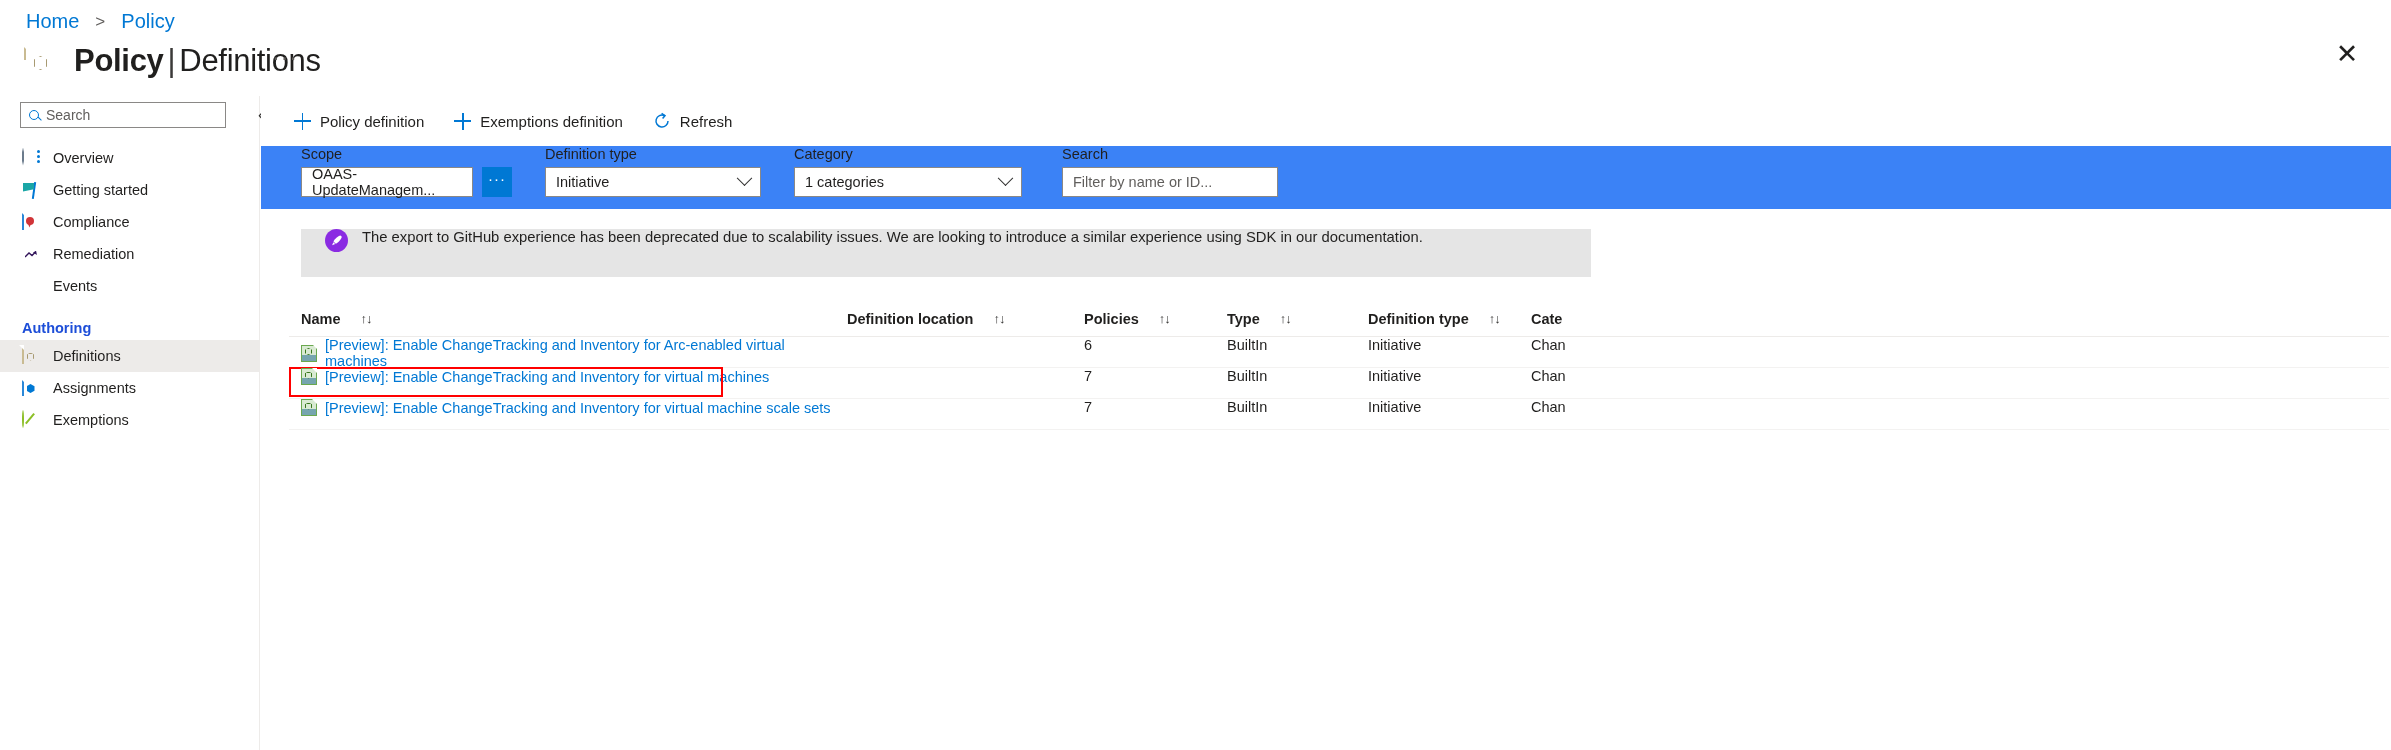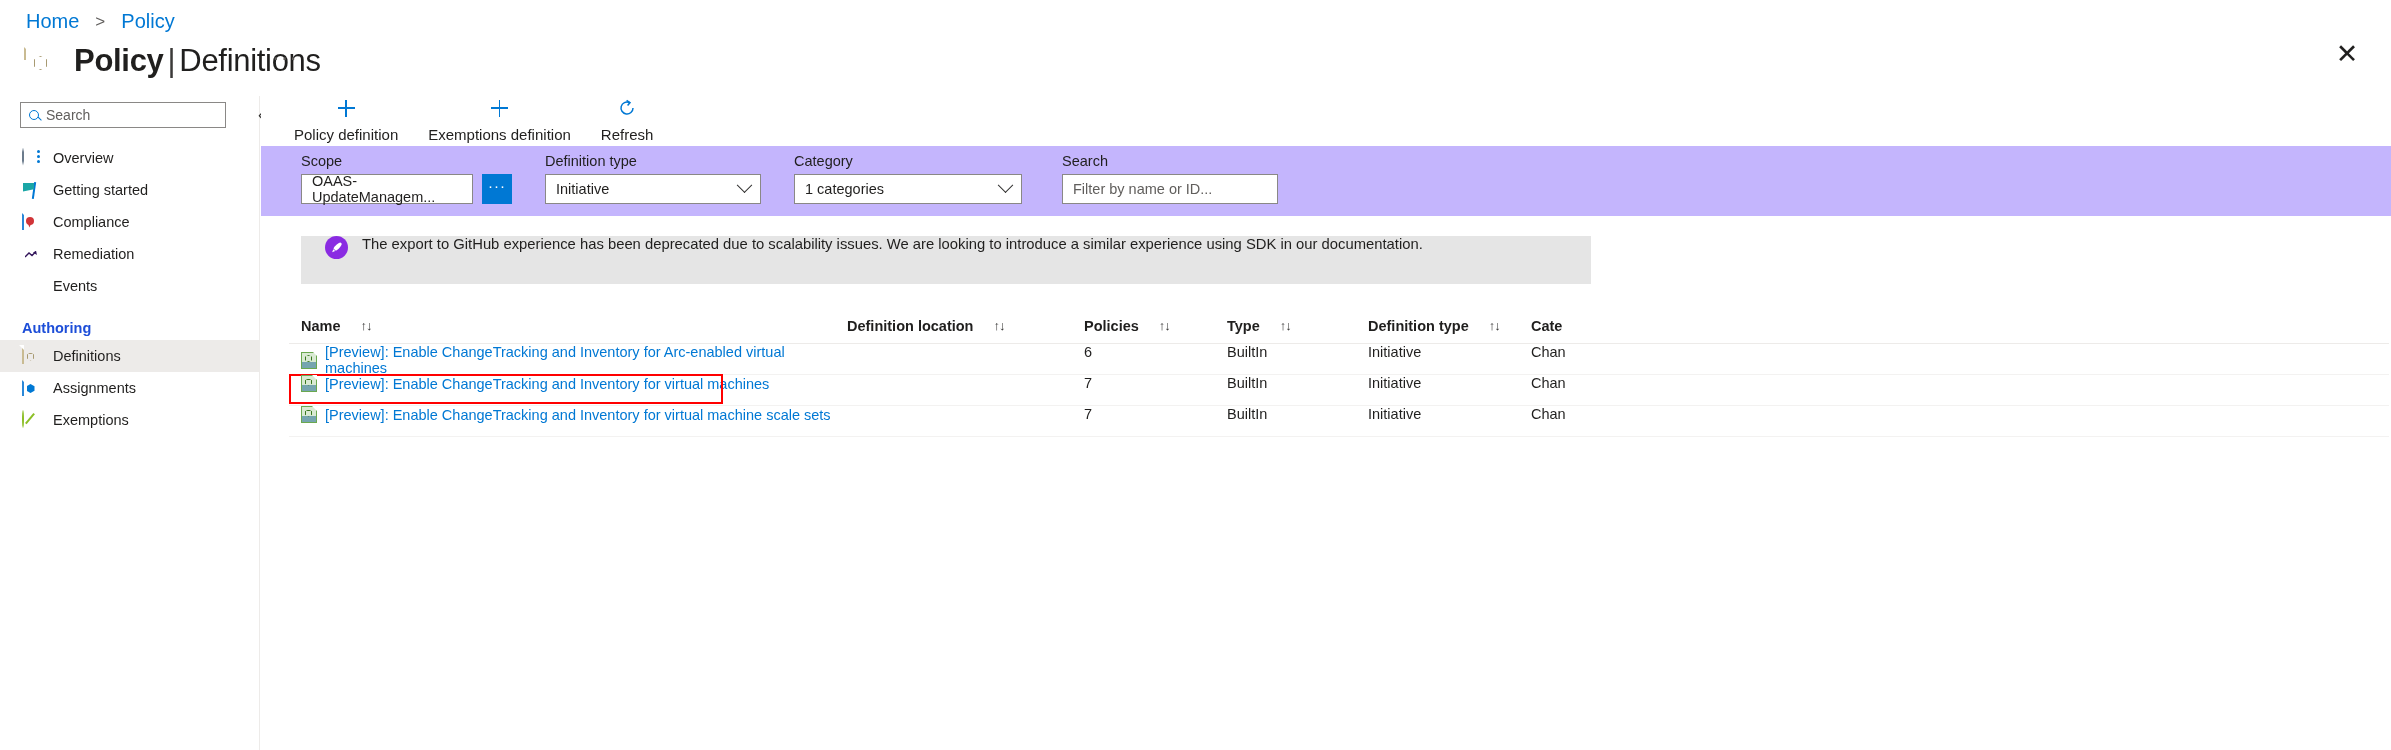--- a/index.html
+++ b/index.html
@@ -167,35 +167,35 @@
   }
 
   
   .content { position: absolute; left: 261px; top: 96px; right: 0; bottom: 0; background: #fff; }
 
   .toolbar {
     height: 50px; display: flex; align-items: center; gap: 30px; padding-left: 33px;
   }
   .tb-btn {
     display: flex; align-items: center; gap: 9px; font-size: 15px;
-    color: #201f1e; cursor: pointer; flex-direction: column;
+    color: #201f1e; cursor: pointer;
   }
   .plus {
     width: 17px; height: 17px; position: relative; flex: none;
   }
   .plus::before, .plus::after {
     content: ""; position: absolute; background: #0078d4;
   }
   .plus::before { left: 0; top: 7.5px; width: 17px; height: 1.8px; }
   .plus::after { top: 0; left: 7.5px; height: 17px; width: 1.8px; }
   .refresh-ico { width: 18px; height: 18px; flex: none; }
 
   
   .filterbar {
-    margin: 0 0 0 0; background: #c4b5fd; height: 70px;
+    margin: 0 0 0 0; background: #3b82f6; height: 63px;
     display: flex; align-items: flex-end; gap: 0; padding: 0 12px 12px 40px;
   }
   .fgroup { display: flex; flex-direction: column; gap: 5px; }
   .flabel { font-size: 14.5px; color: #201f1e; }
   .finput {
     height: 30px; background: #fff; border: 1px solid #8a8886;
     display: flex; align-items: center; padding: 0 10px; font-size: 14.5px; color: #201f1e;
   }
   .fscope { width: 172px; }
   .ellipsis-blue {

